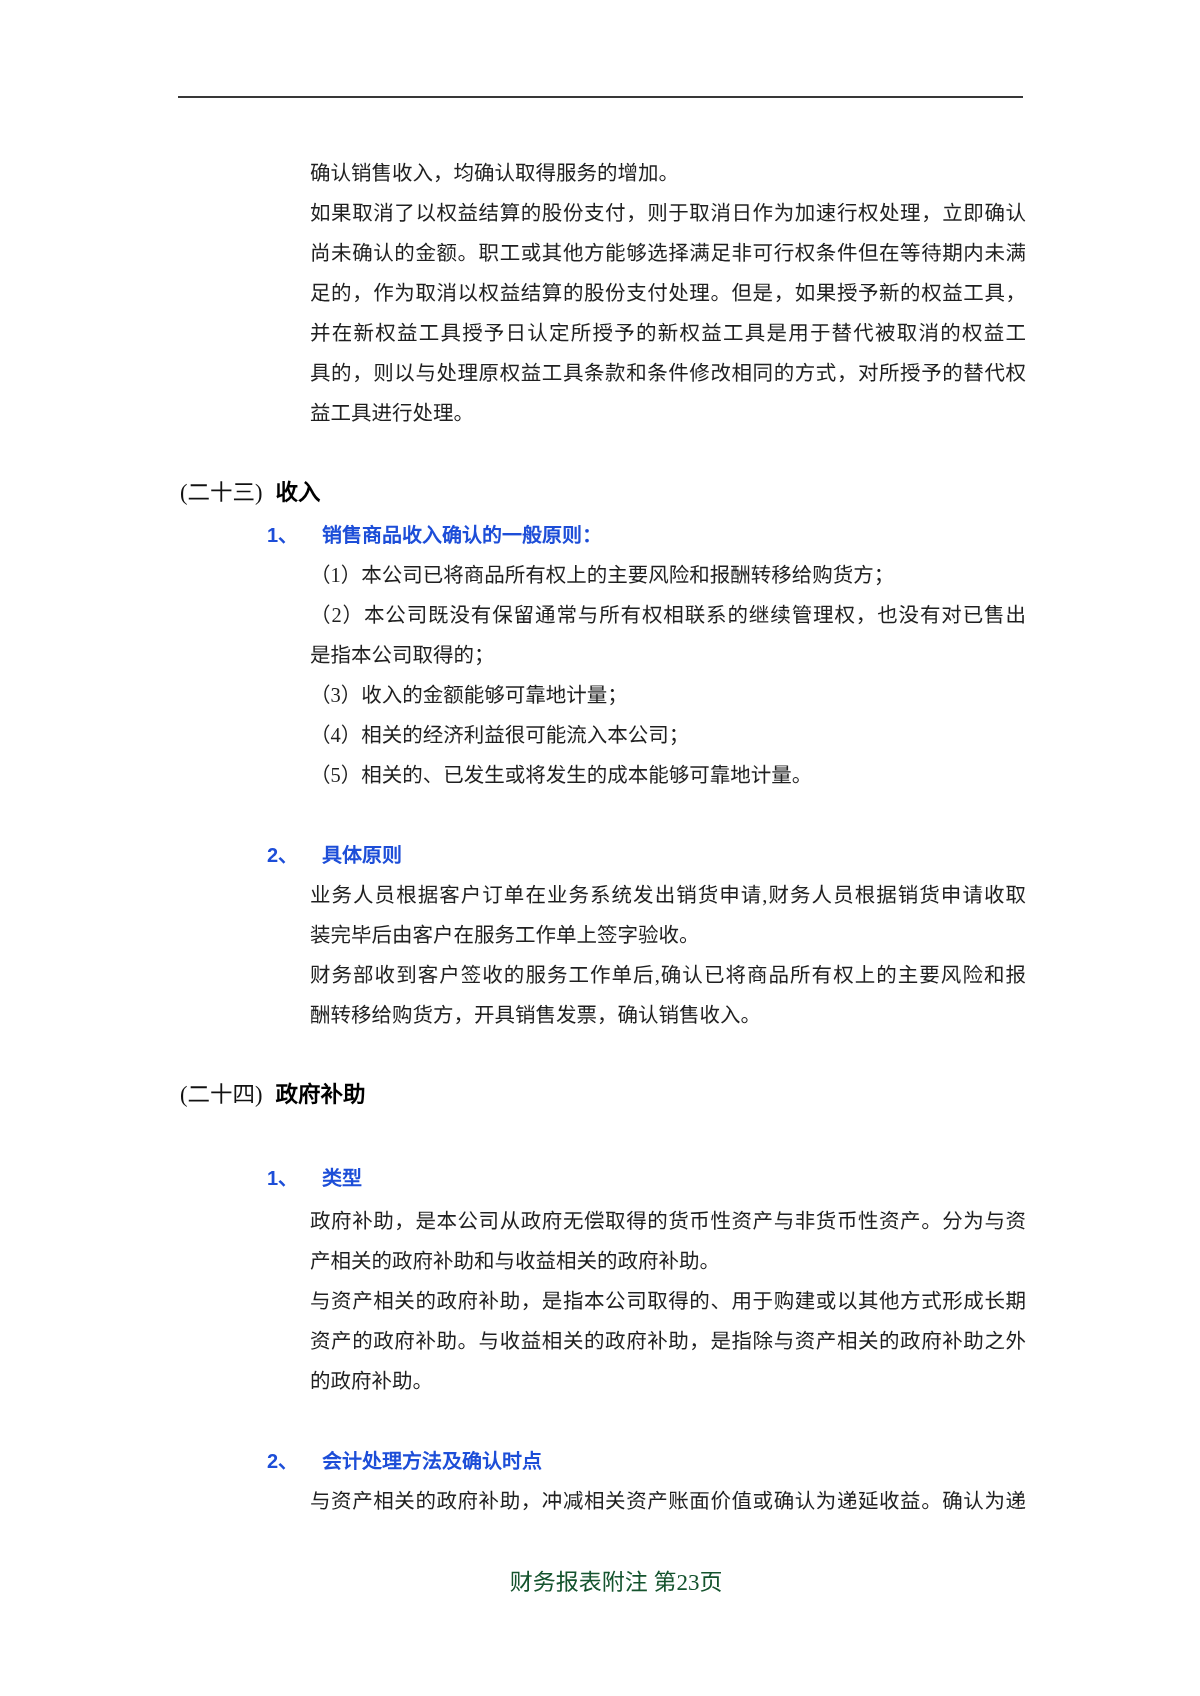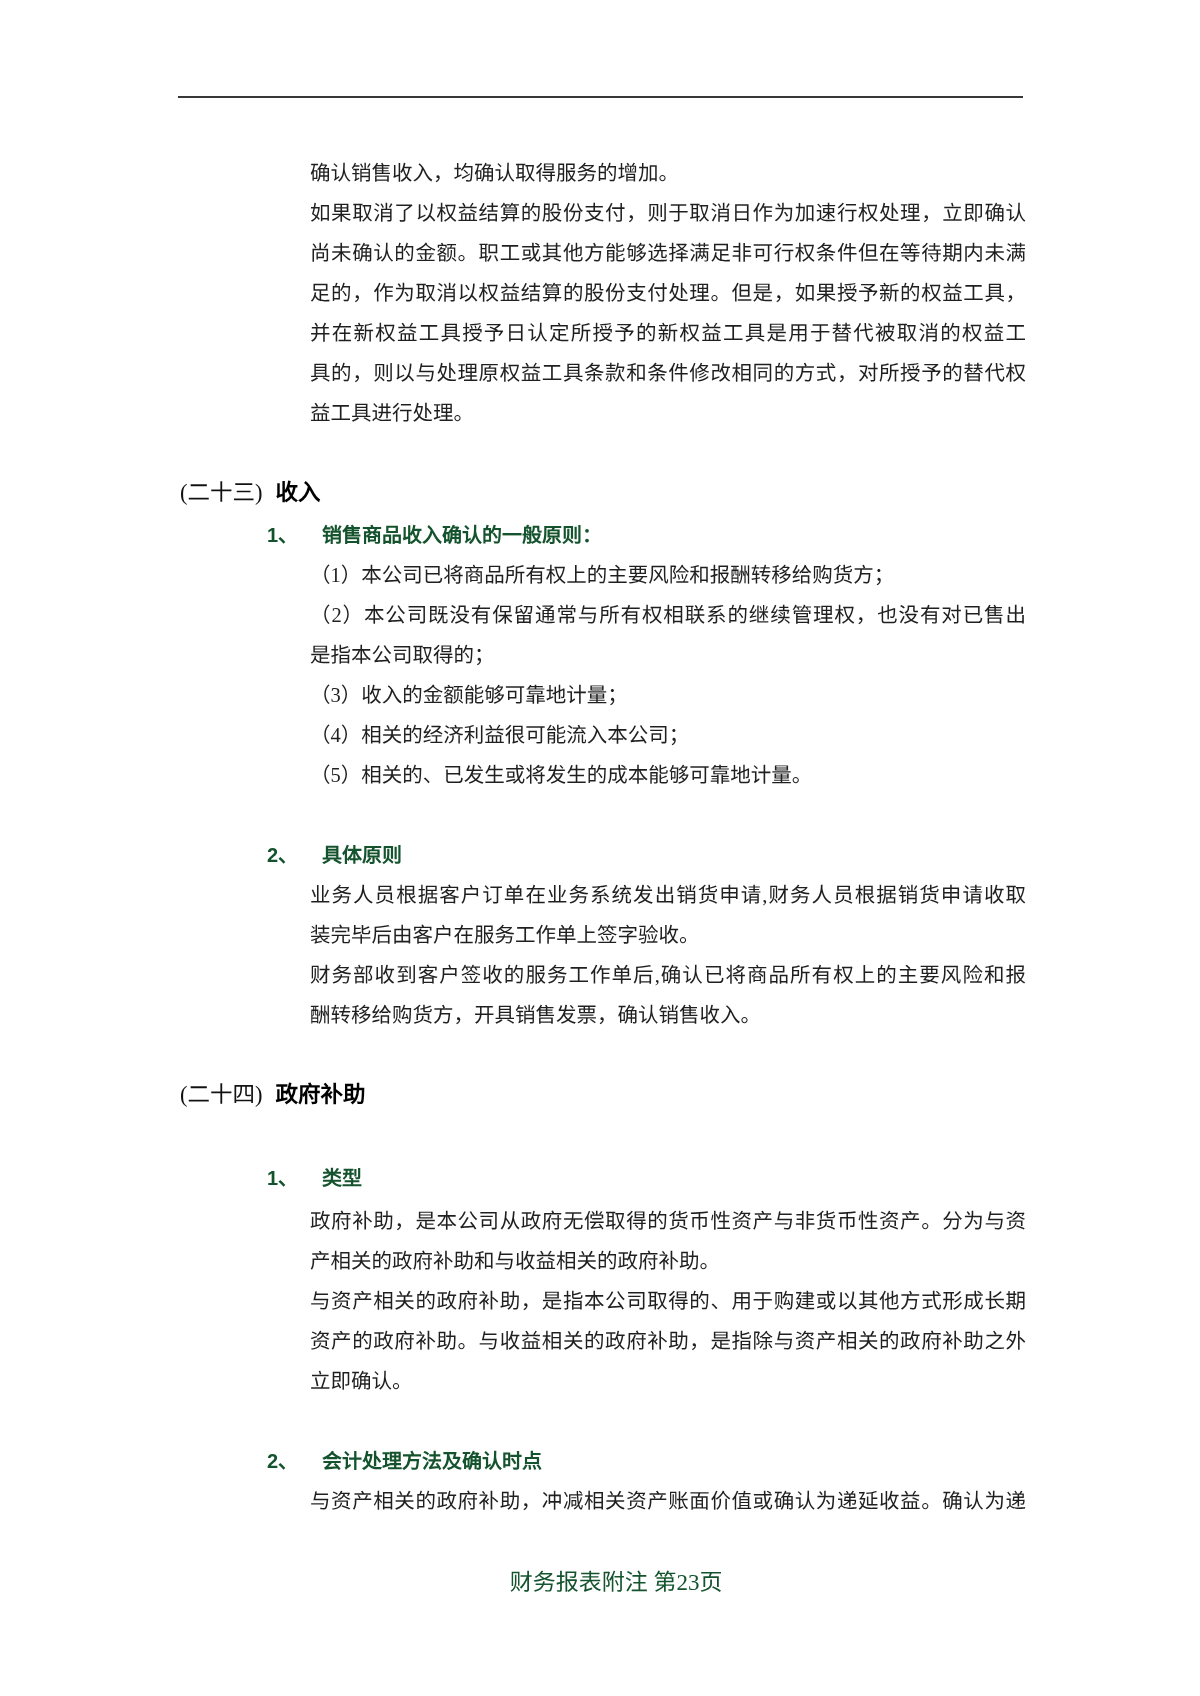--- a/index.html
+++ b/index.html
@@ -56,21 +56,21 @@
     font-weight: 700;
     color: #000;
     margin-left: 13px;
   }
   .item {
     position: absolute;
     left: 267px;
     line-height: 40px;
     font-family: "Liberation Sans", "DejaVu Sans", sans-serif;
     font-weight: 700;
-    color: #14532d;
+    color: #1d4ed8;
     white-space: nowrap;
   }
   .item-num {
     display: inline-block;
     width: 55px;
     font-size: 20px;
   }
   .item-title { font-size: 20px; }
   .footer {
     position: absolute;
@@ -135,21 +135,21 @@
 
   <div class="item" style="top:1158px">
     <span class="item-num">1、</span><span class="item-title">类型</span>
   </div>
 
   <div class="para" style="top:1201px">
     <div class="line jl">政府补助，是本公司从政府无偿取得的货币性资产与非货币性资产。分为与资</div>
     <div class="line">产相关的政府补助和与收益相关的政府补助。</div>
     <div class="line jl">与资产相关的政府补助，是指本公司取得的、用于购建或以其他方式形成长期</div>
     <div class="line jl">资产的政府补助。与收益相关的政府补助，是指除与资产相关的政府补助之外</div>
-    <div class="line">立即确认。</div>
+    <div class="line">的政府补助。</div>
   </div>
 
   <div class="item" style="top:1441px">
     <span class="item-num">2、</span><span class="item-title">会计处理方法及确认时点</span>
   </div>
 
   <div class="para" style="top:1481px">
     <div class="line jl">与资产相关的政府补助，冲减相关资产账面价值或确认为递延收益。确认为递</div>
   </div>
 

